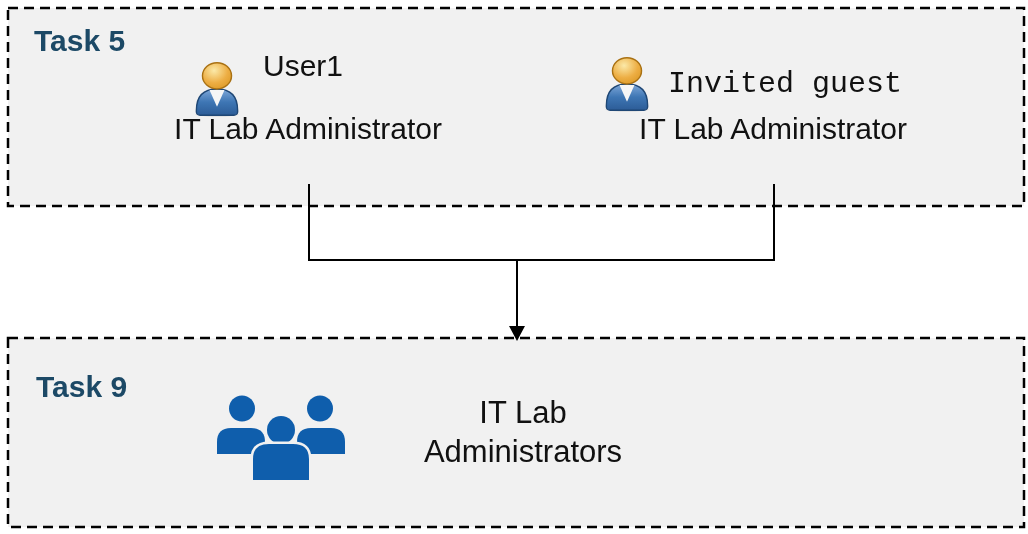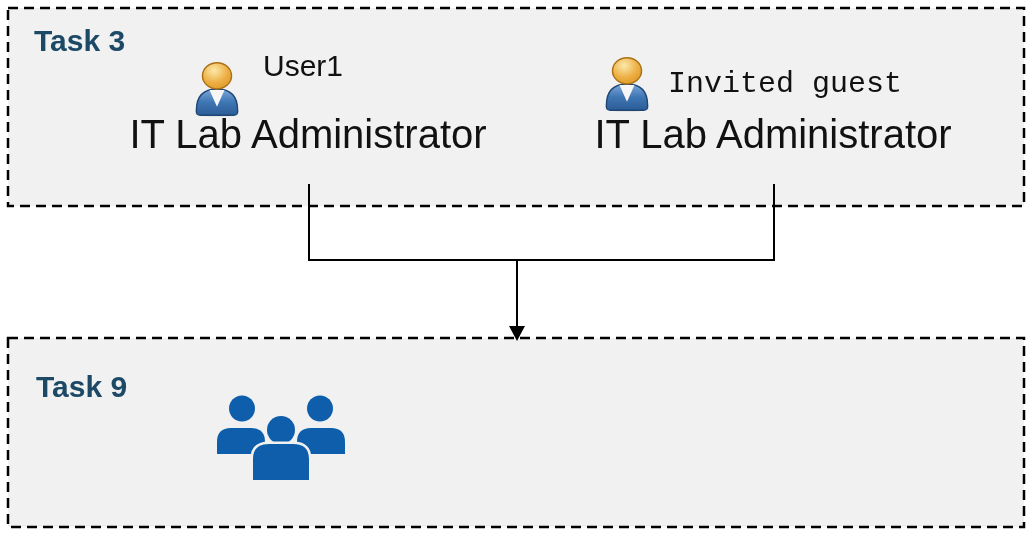--- a/index.html
+++ b/index.html
@@ -41,21 +41,21 @@
   .person-name {
     position: absolute;
     font-size: 30px;
     white-space: nowrap;
   }
   .person-name.user1 { left: 255px; top: 41px; }
   .person-name.guest { left: 660px; top: 59px; font-family: Liberation Mono, monospace; }
 
   .person-role {
     position: absolute;
-    font-size: 40px;
+    font-size: 30px;
     white-space: nowrap;
     transform: translateX(-50%);
   }
   .person-role.user1 { left: 300px; top: 104px; }
   .person-role.guest { left: 765px; top: 104px; }
 
   .group-icon { position: absolute; left: 209px; top: 54px; width: 128px; height: 88px; }
 
   .group-name {
     position: absolute;
@@ -74,21 +74,21 @@
     width: 1028px; height: 534px;
     pointer-events: none;
   }
 </style>
 </head>
 <body>
 
 <div class="canvas">
 
   <div class="task-box task1">
-    <div class="task-label">Task 3</div>
+    <div class="task-label">Task 5</div>
 
     <svg class="person-icon user1" viewBox="0 0 64 64" aria-hidden="true">
       <defs>
         <radialGradient id="headGrad" cx="0.4" cy="0.3" r="0.85">
           <stop offset="0" stop-color="#FBE9A8"></stop>
           <stop offset="0.55" stop-color="#EDAE44"></stop>
           <stop offset="1" stop-color="#D8941F"></stop>
         </radialGradient>
         <linearGradient id="bodyGrad" x1="0" y1="0" x2="0" y2="1">
           <stop offset="0" stop-color="#7FA8D9"></stop>
@@ -124,20 +124,24 @@
         <path d="M0,62 L0,50 Q0,36 14,36 L34,36 Q48,36 48,50 L48,62 Z"></path>
 
         <circle cx="103" cy="16.5" r="13"></circle>
         <path d="M80,62 L80,50 Q80,36 94,36 L114,36 Q128,36 128,50 L128,62 Z"></path>
 
         <circle cx="64" cy="38" r="14" stroke="#F1F1F1" stroke-width="5" paint-order="stroke"></circle>
         <path d="M36,88 L36,67 Q36,52 52,52 L76,52 Q92,52 92,67 L92,88 Z" stroke="#F1F1F1" stroke-width="5" paint-order="stroke"></path>
       </g>
     </svg>
 
+    <div class="group-name">
+      <div>IT Lab</div>
+      <div>Administrators</div>
+    </div>
   </div>
 
   <svg class="overlay-svg" aria-hidden="true">
     <rect x="8" y="8" width="1016" height="198" fill="none" stroke="#000000" stroke-width="2.5" stroke-dasharray="10 6"></rect>
     <rect x="8" y="338" width="1016" height="189" fill="none" stroke="#000000" stroke-width="2.5" stroke-dasharray="10 6"></rect>
     <g stroke="#000000" stroke-width="2" fill="none">
       <line x1="309" y1="184" x2="309" y2="260"></line>
       <line x1="774" y1="184" x2="774" y2="260"></line>
       <line x1="308" y1="260" x2="775" y2="260"></line>
       <line x1="517" y1="260" x2="517" y2="328"></line>

